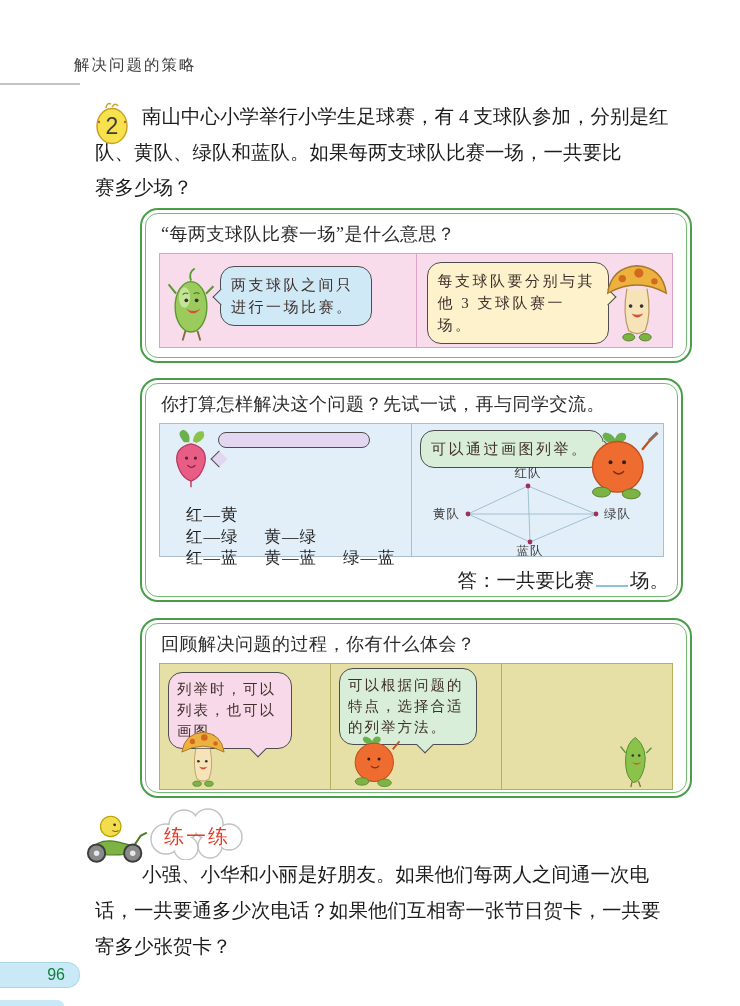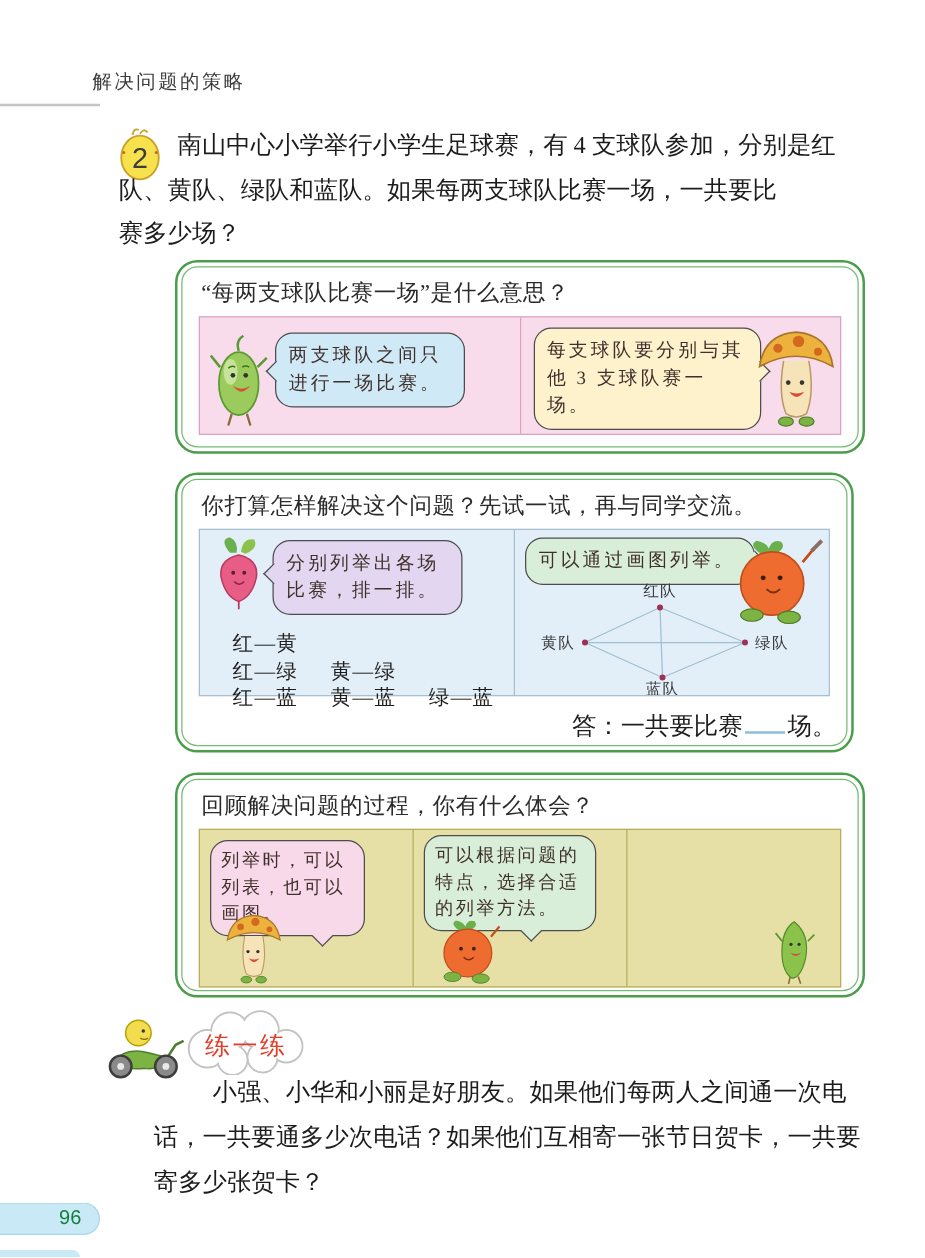--- a/index.html
+++ b/index.html
@@ -60,21 +60,21 @@
   #match-list { position:absolute; left:26px; top:64px; font-size:16.5px; line-height:21.5px;
                 color:#1e1e1e; letter-spacing:1px;margin-top:16px; }
   #match-list .mrow span { margin-right:26px; }
   #match-list .mrow span:last-child { margin-right:0; }
 
   
   #answer-line { position:absolute; right:8px; bottom:2px; font-size:19.5px; color:#1e1e1e; }
   #answer-blank { display:inline-block; width:32px; height:15px; border-bottom:2px solid #8cc0dc; margin:0 2px; }
 
   
-  #practice-text { left:95px; top:857px; width:606px; font-size:19.5px; line-height:36px; color:#1c1c1c;margin-left:28px; }
+  #practice-text { left:95px; top:857px; width:606px; font-size:19.5px; line-height:36px; color:#1c1c1c; }
   #practice-text .pline:first-child { text-indent:47px; }
 
   
   #page-pill { left:0; top:962px; width:80px; height:26px; background:#c9e9f6;
                border:1px solid #aad6ea; border-left:none; border-radius:0 13px 13px 0;
                font-family:"Liberation Sans","DejaVu Sans",sans-serif; font-size:16px; color:#15803d;
                text-align:right; line-height:24px; padding-right:14px; box-sizing:border-box; }
   #bottom-strip { left:0; top:1000px; width:64px; height:6px; background:#c9e9f6; border-radius:0 6px 0 0; }
 
   svg { display:block; }
@@ -155,21 +155,20 @@
             <path d="M18 16 Q8 4 18 2 Q26 6 24 16 Z" fill="#6ab04c"></path>
             <path d="M28 15 Q30 2 40 4 Q44 12 32 17 Z" fill="#8bc34a"></path>
             <path d="M26 18 Q44 22 42 38 Q38 56 26 60 Q14 56 10 38 Q8 22 26 18 Z" fill="#e85d85" stroke="#b93a60" stroke-width="1.4"></path>
             <circle cx="21" cy="34" r="1.8" fill="#5a2030"></circle>
               <circle cx="31" cy="34" r="1.8" fill="#5a2030"></circle>
             <path d="M22 42 Q26 47 31 42" stroke="#8a2040" stroke-width="1.4" fill="none"></path>
             <path d="M26 60 L26 67" stroke="#b93a60" stroke-width="1.6"></path>
           </svg>
           <div class="bubble b-purple" style="left:58px; top:8px; width:152px;">
             <span class="tail tl" style="top:20px;"></span>
-            <span>分别列举出各场比赛，排一排。</span>
           </div>
           <div id="match-list">
             <div class="mrow"><span>红—黄</span></div>
             <div class="mrow"><span>红—绿</span><span>黄—绿</span></div>
             <div class="mrow"><span>红—蓝</span><span>黄—蓝</span><span>绿—蓝</span></div>
           </div>
         </div>
         <div class="half">
           <div class="bubble b-green" style="left:8px; top:6px; width:184px;">
             <span class="tail tr" style="top:12px;"></span>

